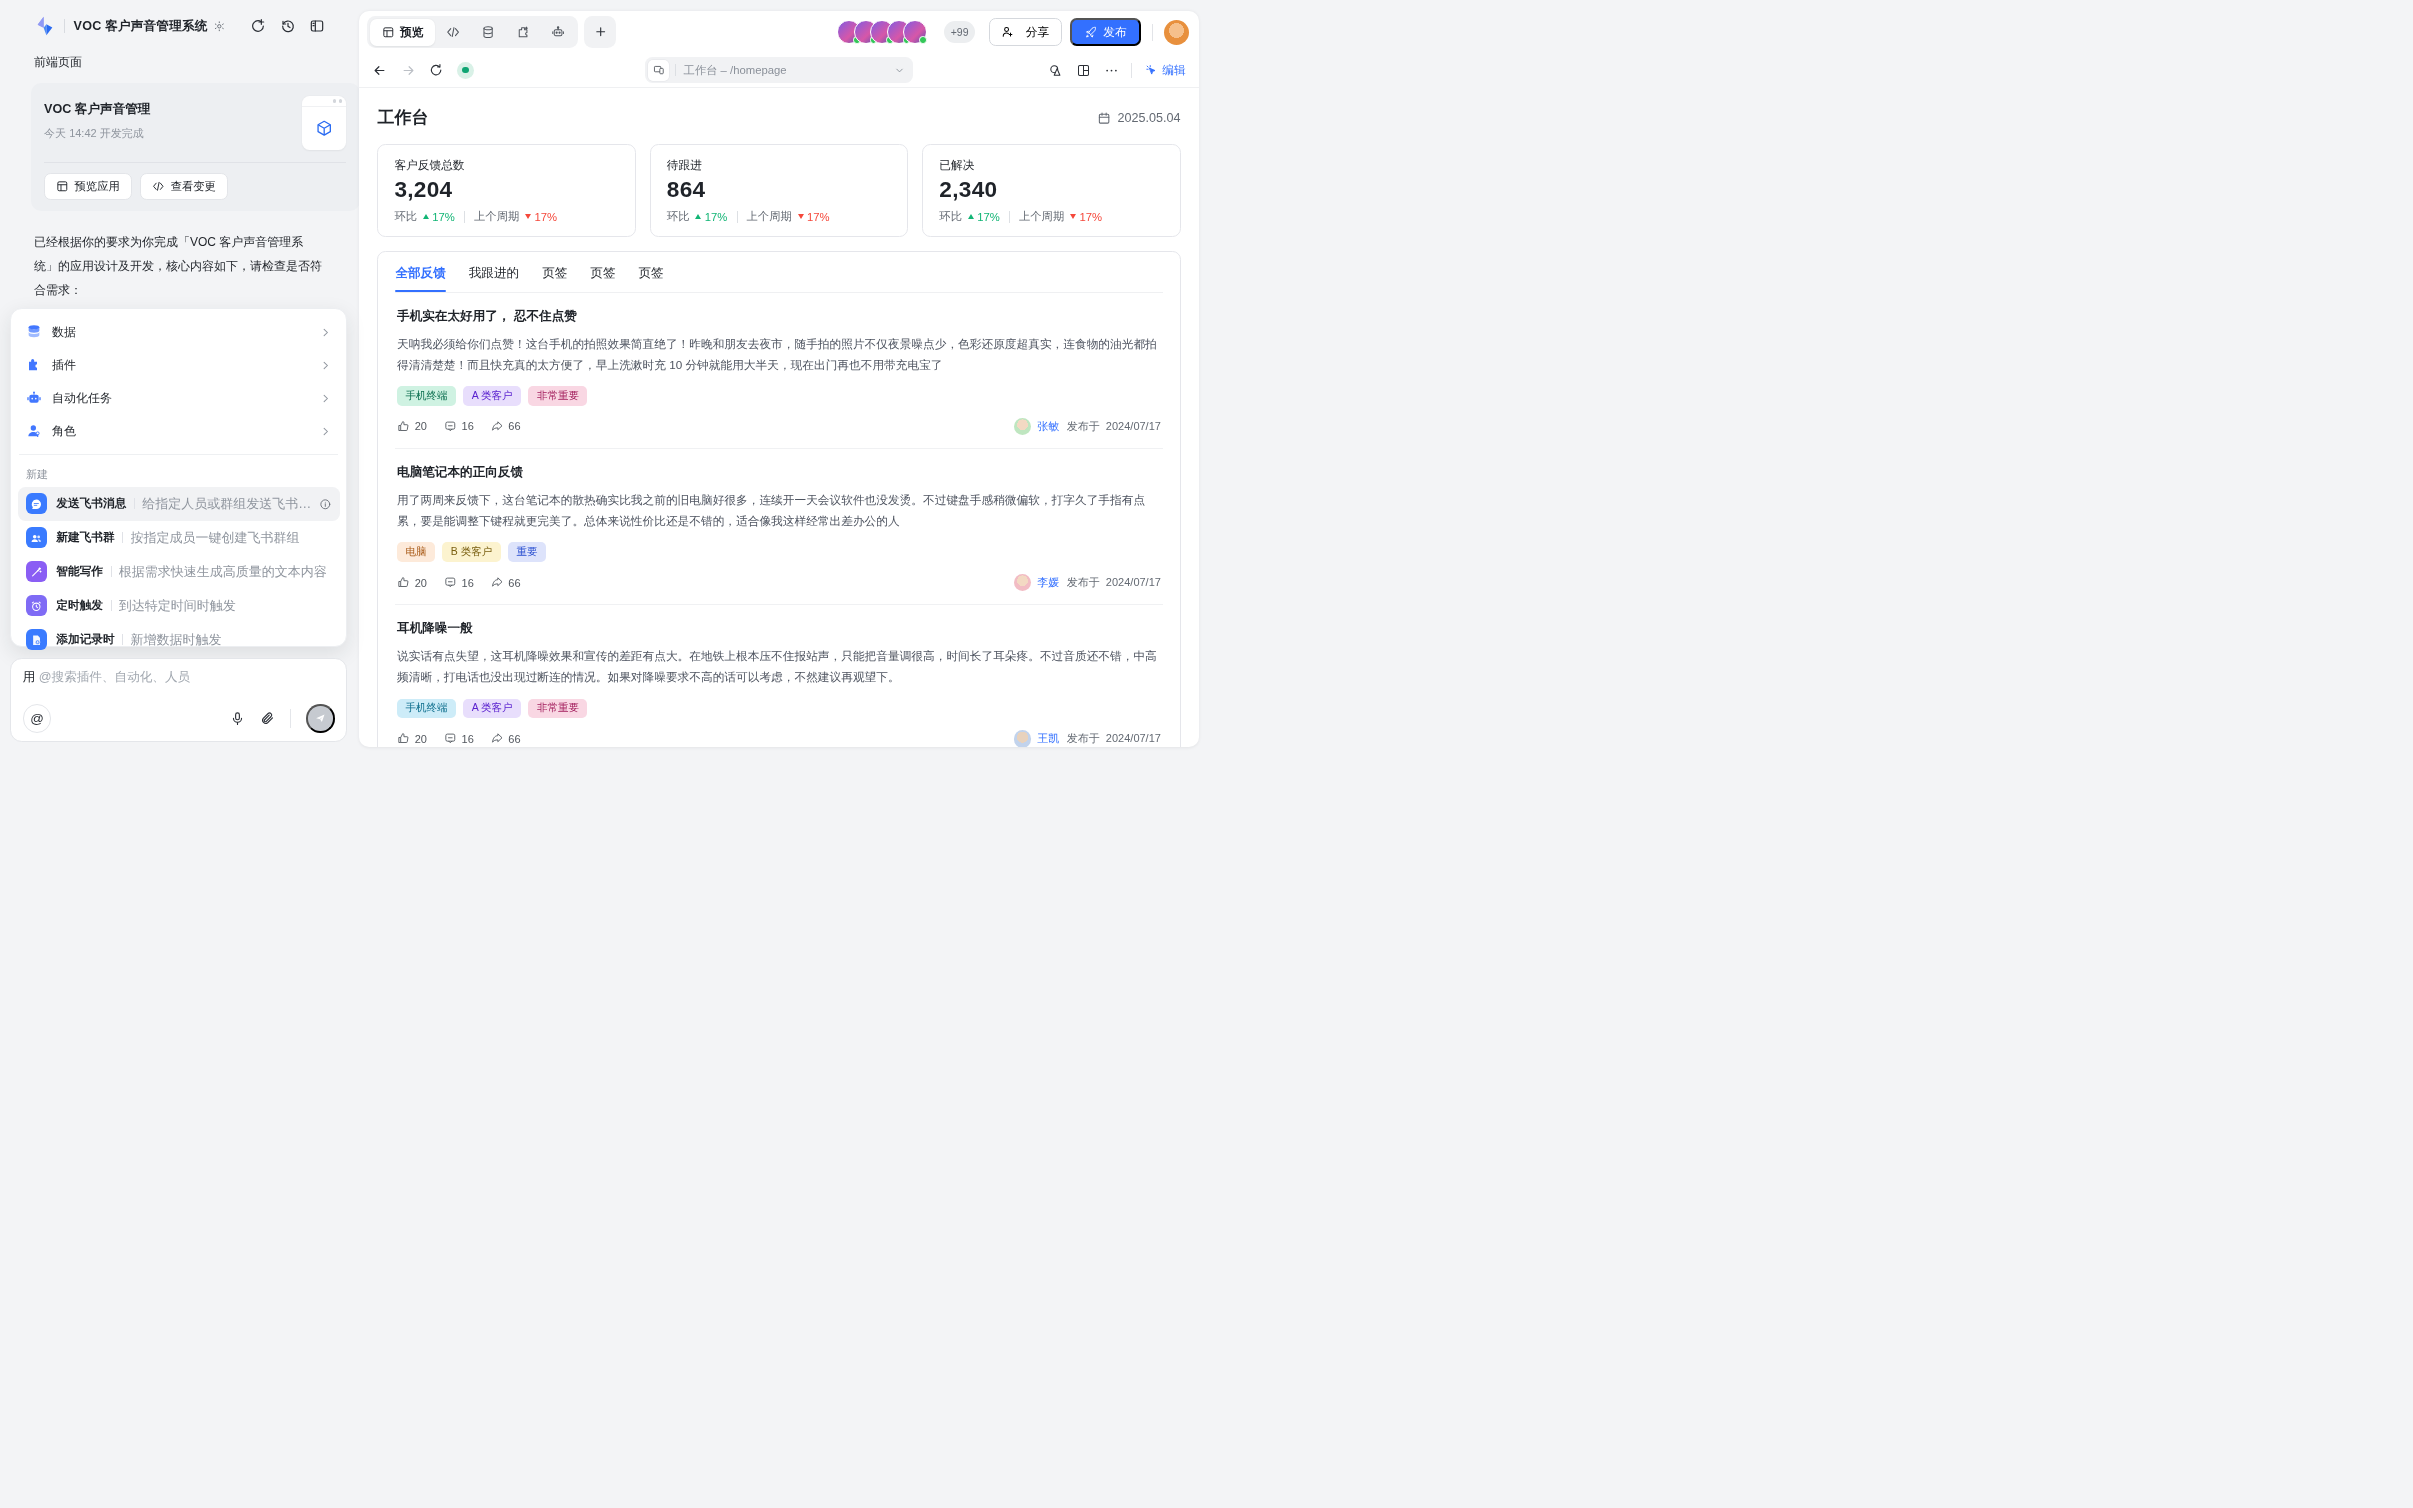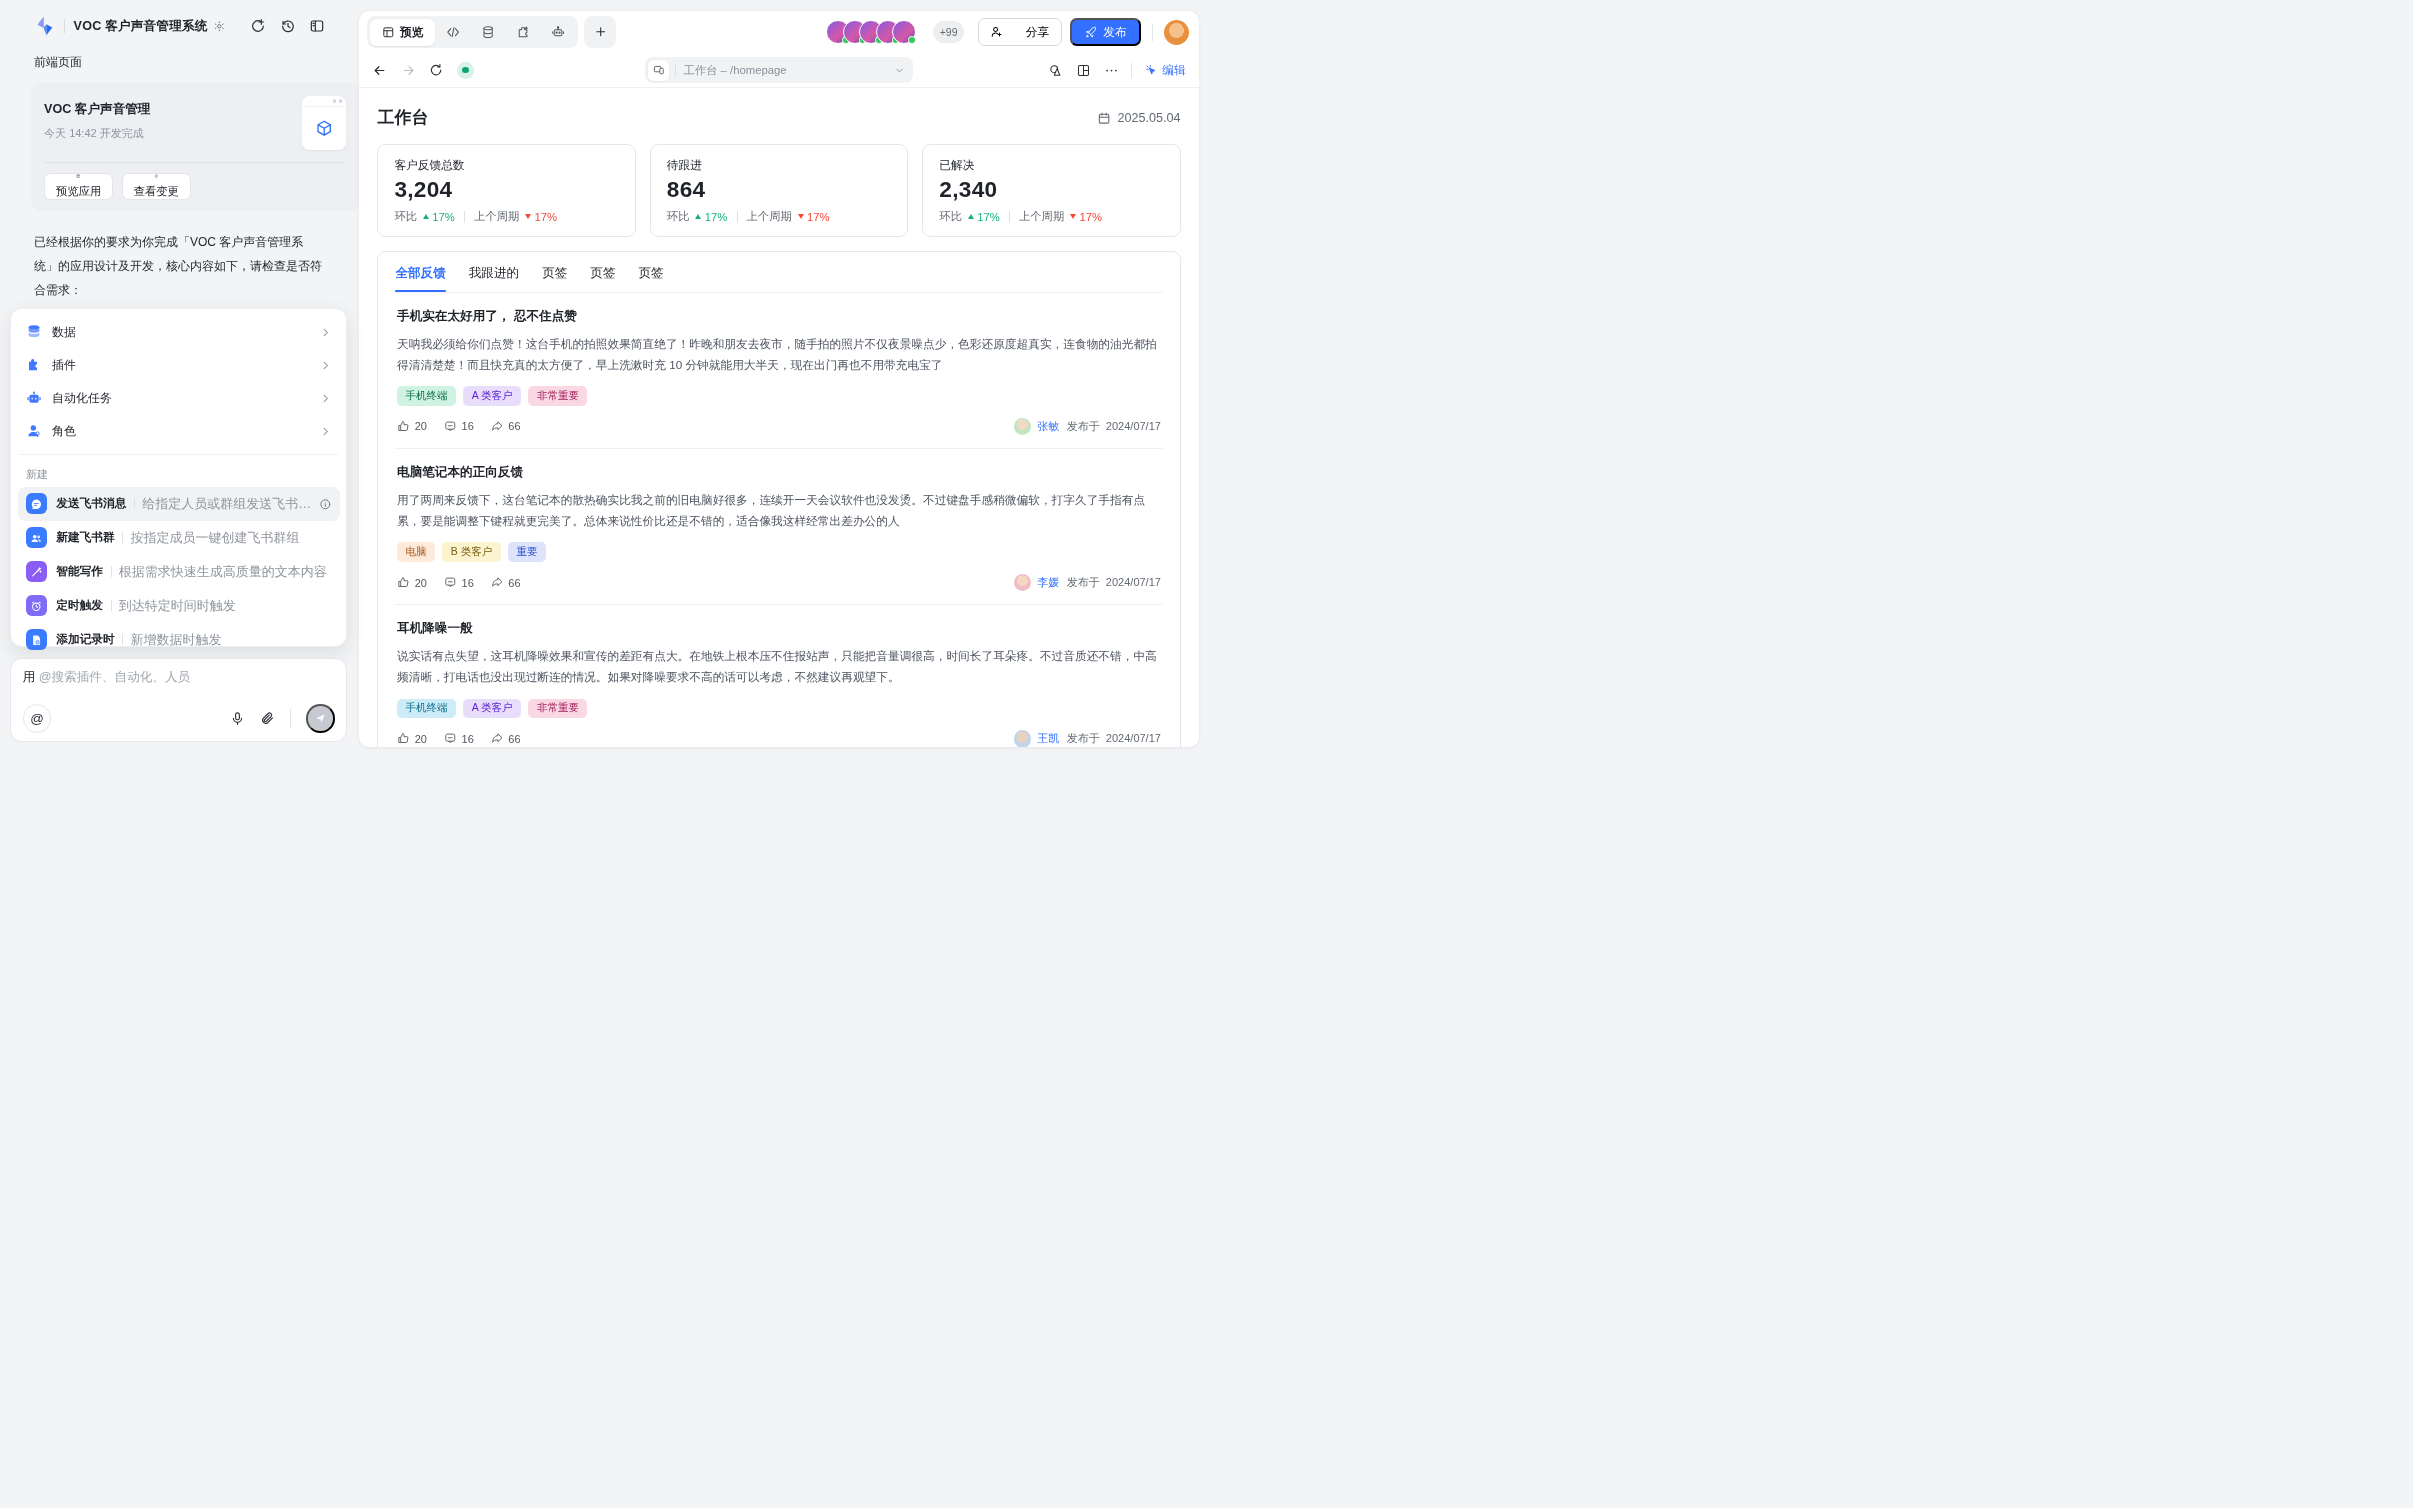--- a/index.html
+++ b/index.html
@@ -25,21 +25,21 @@
   .task-card { margin:11.7px 0 0 1.7px; width:329px; background:#edeff2; border-radius:10px; padding:13.4px 13.4px 11.7px; }
   .tc-top { display:flex; }
   .tc-title { font-size:12.6px; font-weight:700; margin-top:5px; }
   .tc-status { color:#8f959e; font-size:11px; margin-top:7.5px; }
   .tc-mini { margin-left:auto; width:44px; height:54px; background:#fff; border-radius:7.5px; overflow:hidden; flex:none; box-shadow:0 0.8px 1.7px rgba(31,35,41,.06); }
   .tc-mini-bar { height:11px; border-bottom:0.8px solid #f0f1f3; display:flex; justify-content:flex-end; align-items:center; gap:2.5px; padding-right:4.2px; }
   .tc-mini-bar i { width:3.4px; height:3.4px; border-radius:50%; background:#d3d6db; }
   .tc-mini-body { height:43px; display:flex; align-items:center; justify-content:center; color:#2a6bf2; }
   .tc-div { height:0.8px; background:#e0e2e7; margin:11.7px 0 10px; }
   .tc-btns { display:flex; gap:8.4px; }
-  .tc-btn { display:flex; align-items:center; gap:5.9px; background:#fff; border:0.8px solid #e3e5e9; border-radius:6.7px; height:27px; padding:0 11px; font-size:11.3px; font-weight:500; color:#1f2329; cursor:pointer;flex-direction:column; }
+  .tc-btn { display:flex; align-items:center; gap:5.9px; background:#fff; border:0.8px solid #e3e5e9; border-radius:6.7px; height:27px; padding:0 11px; font-size:11.3px; font-weight:500; color:#1f2329; cursor:pointer; }
 
   .lp-msg { margin:18.4px 5px 0; }
   .lp-intro { font-size:12px; line-height:2.0; color:#1f2329; }
   .lp-li { display:flex; align-items:baseline; margin-top:17px; }
   .lp-li-num { color:#2a6bf2; width:18.4px; flex:none; font-size:12px; }
   .lp-li-title { font-weight:700; font-size:12px; }
   .lp-bullet { display:flex; align-items:center; margin:13.4px 0 0 20px; font-size:12px; }
   .lp-bullet .ring { width:5px; height:5px; border:1.3px solid #2a6bf2; border-radius:50%; margin-right:10px; flex:none; }
   .lp-bullet b { font-weight:700; }
 
@@ -77,21 +77,21 @@
   .seg { display:flex; align-items:center; background:#f1f2f4; border-radius:8.4px; padding:2.5px; height:32px; }
   .seg-active { display:flex; align-items:center; gap:5.9px; background:#fff; border-radius:6.7px; height:27px; padding:0 11.7px; font-size:11.7px; font-weight:600; box-shadow:0 0.8px 1.7px rgba(31,35,41,.08); cursor:pointer; }
   .seg-btn { width:35px; height:27px; display:flex; align-items:center; justify-content:center; color:#51565d; cursor:pointer; }
   .plus-btn { width:32px; height:32px; margin-left:6.7px; background:#f1f2f4; border-radius:8.4px; display:flex; align-items:center; justify-content:center; color:#2b2f36; cursor:pointer; }
   .tb-right { margin-left:auto; display:flex; align-items:center; }
   .avatars { display:flex; }
   .avatar { width:24px; height:24px; border-radius:50%; border:1.7px solid #fff; background:linear-gradient(135deg,#8f5bd8 10%,#d757a8 60%,#5a4fb3 100%); position:relative; }
   .avatar + .avatar { margin-left:-7.5px; }
   .avatar .dot { position:absolute; right:-0.8px; bottom:-0.8px; width:7.5px; height:7.5px; background:#34c759; border:1.3px solid #fff; border-radius:50%; }
   .more-pill { height:22px; padding:0 6.7px; background:#eceef0; border-radius:11px; color:#646a73; font-size:10.5px; display:flex; align-items:center; margin-left:17px; }
-  .share-btn { display:flex; align-items:center; gap:22px; height:28.5px; padding:0 11.7px; border:0.8px solid #d5d8dd; border-radius:6.7px; font-size:11.7px; font-weight:500; margin-left:13.4px; background:#fff; cursor:pointer; }
+  .share-btn { display:flex; align-items:center; gap:11px; height:28.5px; padding:0 11.7px; border:0.8px solid #d5d8dd; border-radius:6.7px; font-size:11.7px; font-weight:500; margin-left:13.4px; background:#fff; cursor:pointer; }
   .publish-btn { display:flex; align-items:center; gap:5.9px; height:28.5px; padding:0 12.6px; border-radius:6.7px; background:#3370ff; color:#fff; font-size:11.7px; font-weight:500; margin-left:8.4px; cursor:pointer; }
   .tb-vdiv { width:0.8px; height:17px; background:#e2e4e8; margin:0 11px; }
   .user-avatar { width:25px; height:25px; border-radius:50%; background:radial-gradient(circle at 50% 42%,#f6c08b 0 38%,#e8903d 39% 100%); cursor:pointer; }
 
   .rp-browserbar { display:flex; align-items:center; height:35px; padding:0 13.4px; border-bottom:0.8px solid #eff0f2; flex:none; position:relative; }
   .bb-nav { display:flex; align-items:center; gap:13.4px; color:#2b2f36; }
   .bb-fwd { color:#bcc0c6; }
   .bb-dot-wrap { width:17px; height:17px; border-radius:50%; background:#d9f1e7; display:flex; align-items:center; justify-content:center; }
   .bb-dot { width:6.7px; height:6.7px; border-radius:50%; background:#0fa573; }
   .addr { position:absolute; left:50%; transform:translateX(-50%); width:268px; height:26px; background:#f1f2f4; border-radius:7.5px; display:flex; align-items:center; padding:0 8.4px 0 3.4px; cursor:pointer; }

